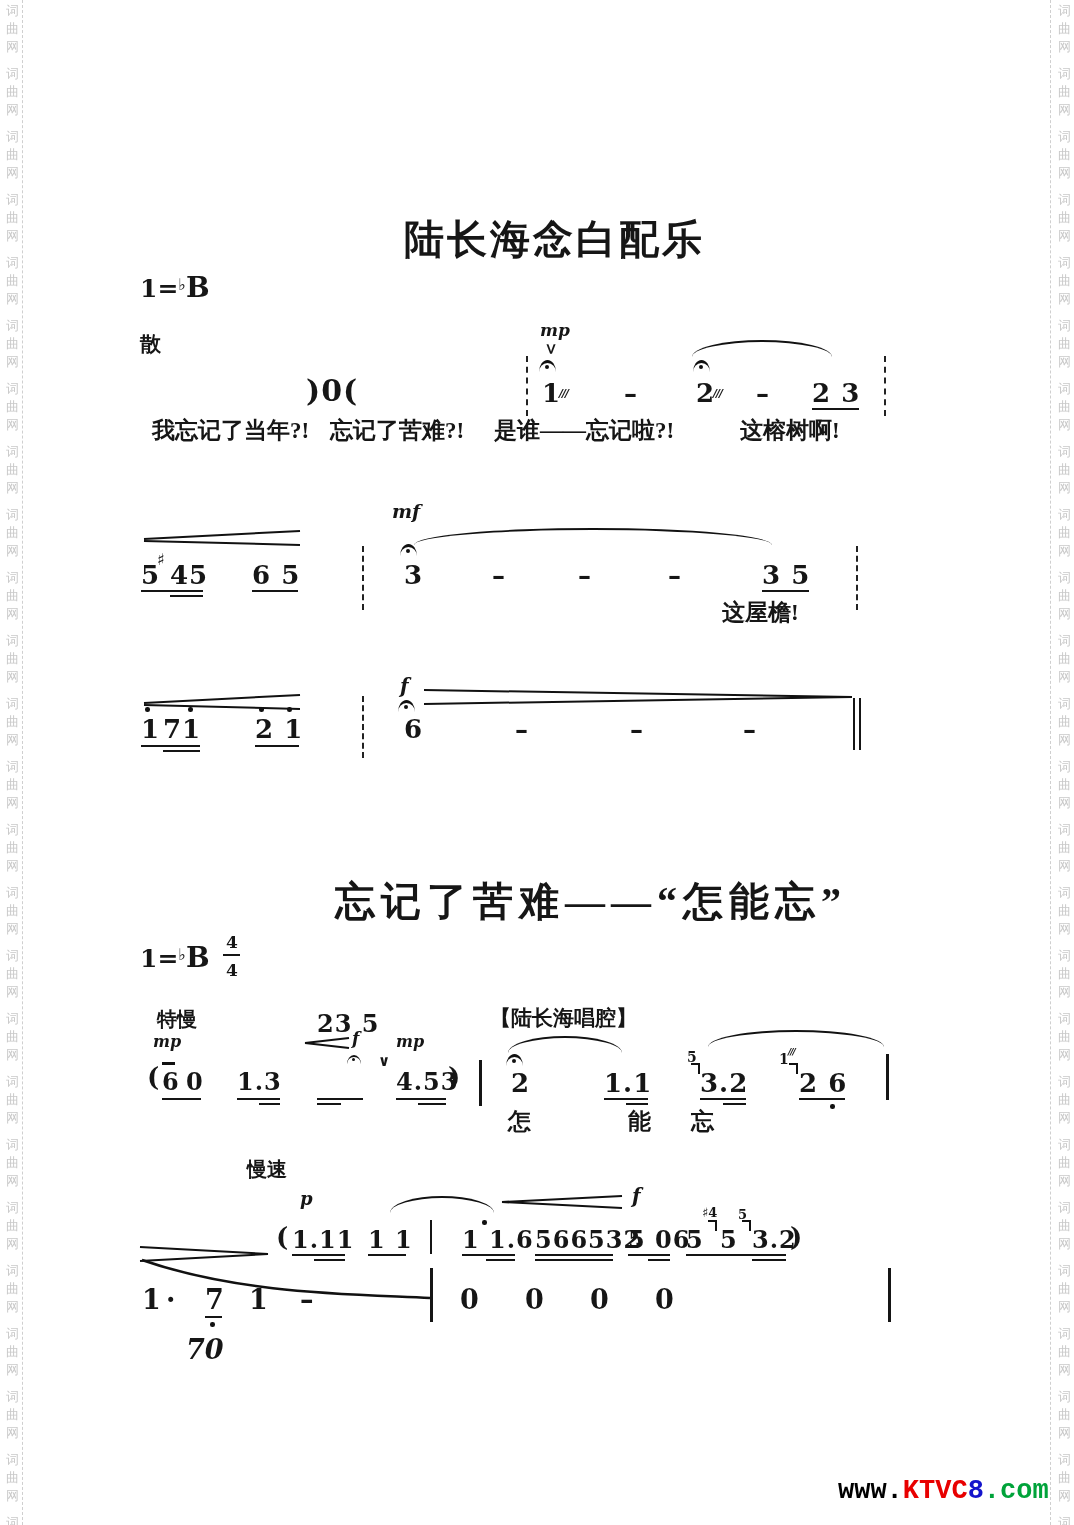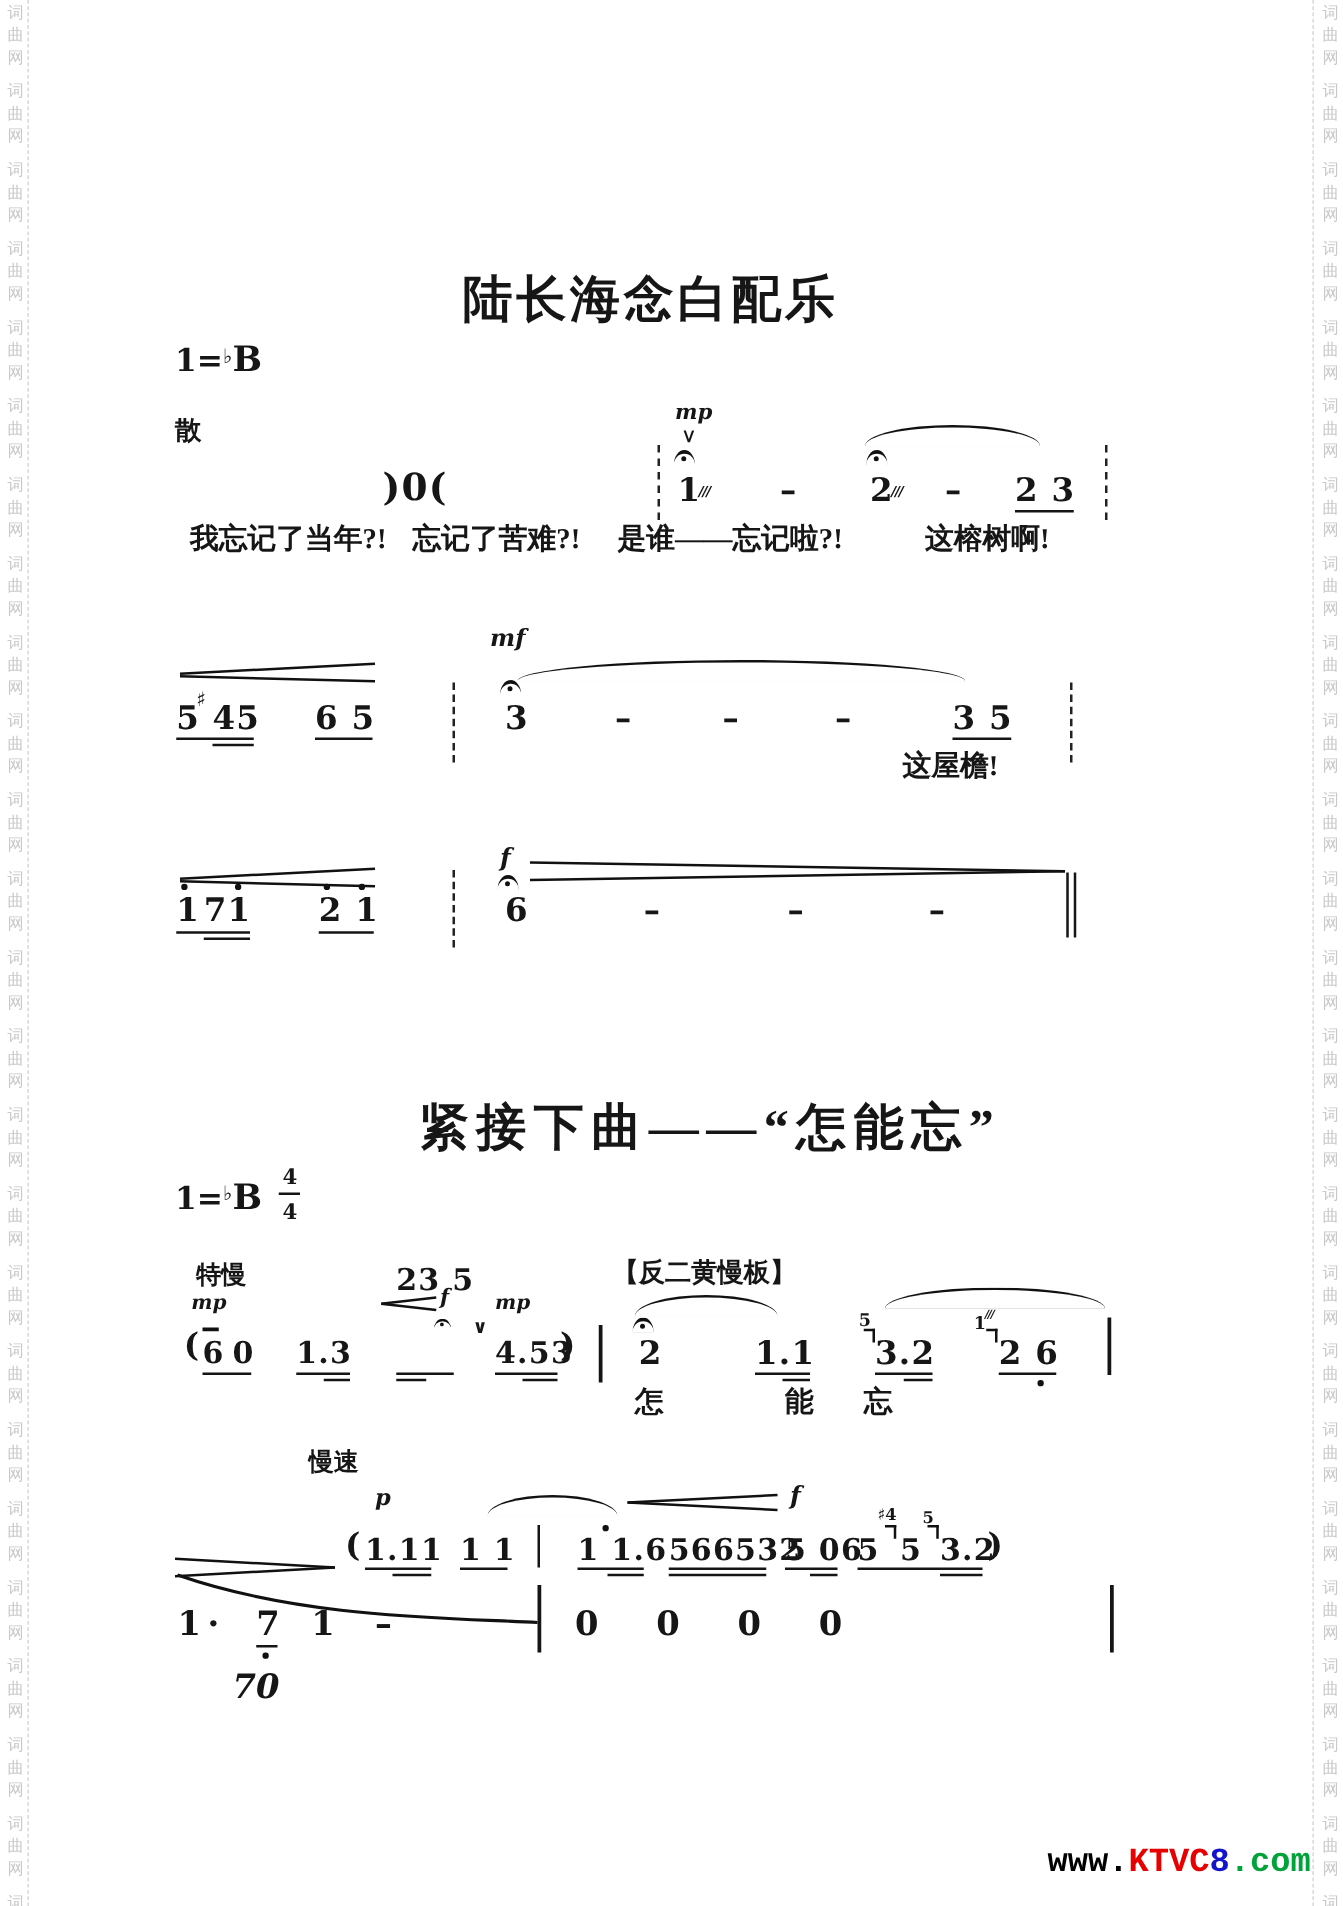--- a/index.html
+++ b/index.html
@@ -188,21 +188,21 @@
       <span class="wmch" style="left: 1058px; top: 1363px;">网</span>
       <span class="wmch" style="left: 1058px; top: 1390px;">词</span>
       <span class="wmch" style="left: 1058px; top: 1408px;">曲</span>
       <span class="wmch" style="left: 1058px; top: 1426px;">网</span>
       <span class="wmch" style="left: 1058px; top: 1453px;">词</span>
       <span class="wmch" style="left: 1058px; top: 1471px;">曲</span>
       <span class="wmch" style="left: 1058px; top: 1489px;">网</span>
       <span class="wmch" style="left: 1058px; top: 1516px;">词</span>
     </div>
 
-  <div class="t h1 cjk" style="left:370px;top:220px">陆长海念白配乐</div>
+  <div class="t h1 cjk" style="left:404px;top:220px">陆长海念白配乐</div>
 
   <div class="t" style="left:140px;top:274px">
     <span class="key">1</span><span class="key">=</span><span class="sup" style="position:relative;top:-7px">♭</span><span class="key" style="font-size:28px">B</span>
   </div>
 
   <div class="t cjk tempo" style="left:140px;top:334px">散</div>
 
   <div class="t num" style="left:306px;top:376px;font-size:30px">)0(</div>
   <div class="dbar" style="left:526px;top:356px;height:60px"></div>
   <div class="t dyn" style="left:540px;top:322px;font-size:17px">mp</div>
@@ -268,31 +268,31 @@
   <div class="t num" style="left:404px;top:716px">6</div>
   <svg style="left:422px;top:686px" width="434" height="22">
     <line x1="2" y1="4" x2="430" y2="11" stroke="#111" stroke-width="2"></line>
     <line x1="2" y1="18" x2="430" y2="11" stroke="#111" stroke-width="2"></line>
   </svg>
   <div class="t num" style="left:515px;top:716px">–</div>
   <div class="t num" style="left:630px;top:716px">–</div>
   <div class="t num" style="left:743px;top:716px">–</div>
   <div class="dblbar" style="left:853px;top:698px;height:52px"></div>
 
-  <div class="t h2 cjk" style="left:335px;top:882px">紧接下曲——“怎能忘”</div>
+  <div class="t h2 cjk" style="left:335px;top:882px">忘记了苦难——“怎能忘”</div>
 
   <div class="t" style="left:140px;top:944px">
     <span class="key">1</span><span class="key">=</span><span class="sup" style="position:relative;top:-7px">♭</span><span class="key" style="font-size:28px">B</span>
   </div>
   <div class="t" style="left:226px;top:932px;font:700 17px 'DejaVu Serif',serif">4</div>
   <div class="ul" style="left:223px;top:954px;width:17px"></div>
   <div class="t" style="left:226px;top:960px;font:700 17px 'DejaVu Serif',serif">4</div>
 
   <div class="t cjk" style="left:157px;top:1006px;font-size:20px">特慢</div>
-  <div class="t cjk" style="left:490px;top:1004px;font-size:21px">【反二黄慢板】</div>
+  <div class="t cjk" style="left:490px;top:1004px;font-size:21px">【陆长海唱腔】</div>
 
   <div class="t dyn" style="left:153px;top:1034px;font-size:16px">mp</div>
   <div class="t num" style="left:147px;top:1064px">(</div>
   <div class="obar" style="left:162px;top:1062px;width:13px"></div>
   <div class="t num24" style="left:162px;top:1070px">6</div>
   <div class="t num24" style="left:186px;top:1070px">0</div>
   <div class="ul" style="left:162px;top:1098px;width:39px"></div>
   <div class="t num24" style="left:237px;top:1070px">1.3</div>
   <div class="ul" style="left:237px;top:1098px;width:43px"></div>
   <div class="ul" style="left:259px;top:1103px;width:21px"></div>

